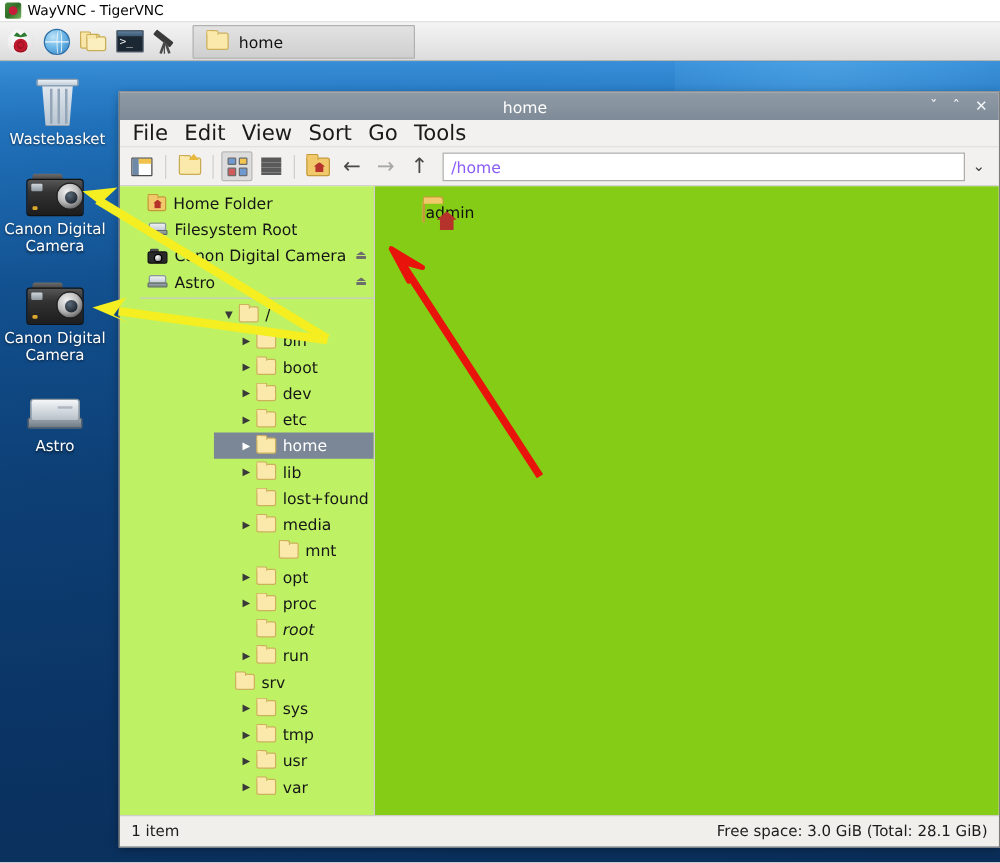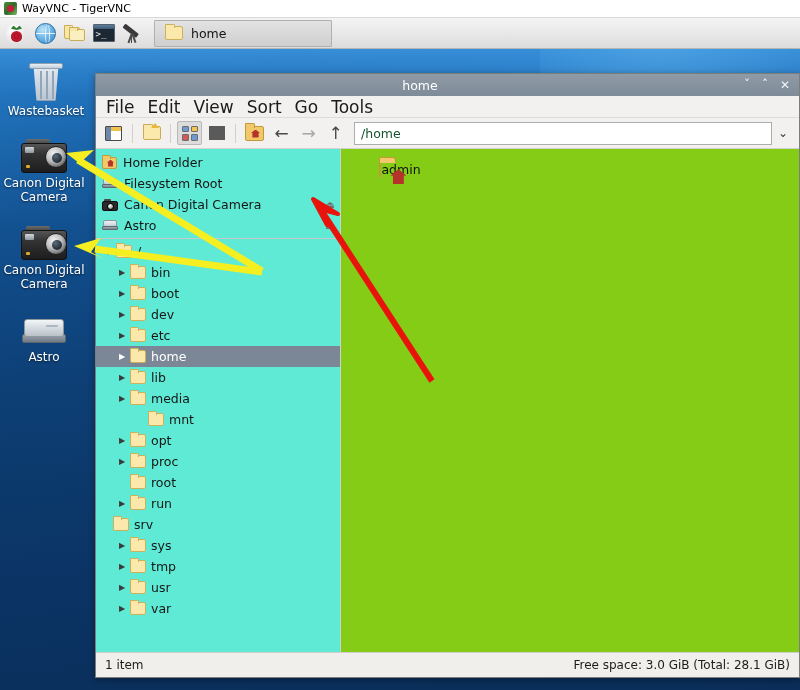--- a/index.html
+++ b/index.html
@@ -282,29 +282,29 @@
     content:""; position:absolute; left:5px; top:3px; width:9px; height:8px; background:#b5332b;
     clip-path: polygon(50% 0, 100% 45%, 85% 45%, 85% 100%, 15% 100%, 15% 45%, 0 45%);
   }
 
   .arr { font-size: 17px; color: #4a4a4a; line-height: 17px; }
   .arr.dim { color: #a6a6a6; }
 
   .pathwrap { flex: 1; display: flex; align-items: center; margin-left: 4px; }
   .pathbox {
     flex: 1; height: 23px; background: #ffffff; border: 1px solid #adadad;
-    display: flex; align-items: center; padding: 0 6px; font-size: 12.5px; color: #14532d;
+    display: flex; align-items: center; padding: 0 6px; font-size: 12.5px; color: #8b5cf6;
   }
   .pathchev { width: 22px; text-align: center; font-size: 12px; color: #3a3a3a; cursor: pointer; }
 
   .fm-body { flex: 1; display: flex; min-height: 0; background: #fff; }
 
   .side {
-    width: 245px; background: #5eead4; border-right: 1px solid #cfcfcf;
-    display: flex; flex-direction: column; min-height: 0;
+    width: 204px; background: #bef264; border-right: 1px solid #cfcfcf;
+    display: flex; flex-direction: column; min-height: 0; align-items: flex-end;
   }
   .places { border-bottom: 1px solid #c9c9c9; padding: 3px 0 2px 0; flex: none; }
   .place {
     height: 21px; display: flex; align-items: center; gap: 6px;
     padding: 0 4px 0 6px; font-size: 12.5px; color: #161616; cursor: pointer;
   }
   .place .nm { flex: 1; }
   .eject {
     width: 12px; text-align: center; color: #6d6d6d; font-size: 10px; cursor: pointer;
   }
@@ -592,40 +592,45 @@
             <span class="tw">▶</span>
             <span class="tfolder"></span>
             <span>home</span>
           </div>
           <div class="trow" style="padding-left:18px;">
             <span class="tw">▶</span>
             <span class="tfolder"></span>
             <span>lib</span>
           </div>
           <div class="trow" style="padding-left:18px;">
+            <span class="tw"></span>
+            <span class="tfolder"></span>
+            <span>lost+found</span>
+          </div>
+          <div class="trow" style="padding-left:18px;">
             <span class="tw">▶</span>
             <span class="tfolder"></span>
             <span>media</span>
           </div>
           <div class="trow" style="padding-left:36px;">
             <span class="tw"></span>
             <span class="tfolder"></span>
             <span>mnt</span>
           </div>
           <div class="trow" style="padding-left:18px;">
             <span class="tw">▶</span>
             <span class="tfolder"></span>
             <span>opt</span>
           </div>
           <div class="trow" style="padding-left:18px;">
             <span class="tw">▶</span>
             <span class="tfolder"></span>
             <span>proc</span>
           </div>
-          <div class="trow" style="padding-left:18px;">
+          <div class="trow" style="padding-left:18px;font-style:italic;">
             <span class="tw"></span>
             <span class="tfolder"></span>
             <span>root</span>
           </div>
           <div class="trow" style="padding-left:18px;">
             <span class="tw">▶</span>
             <span class="tfolder"></span>
             <span>run</span>
           </div>
           <div class="trow" style="padding-left:1px;">

